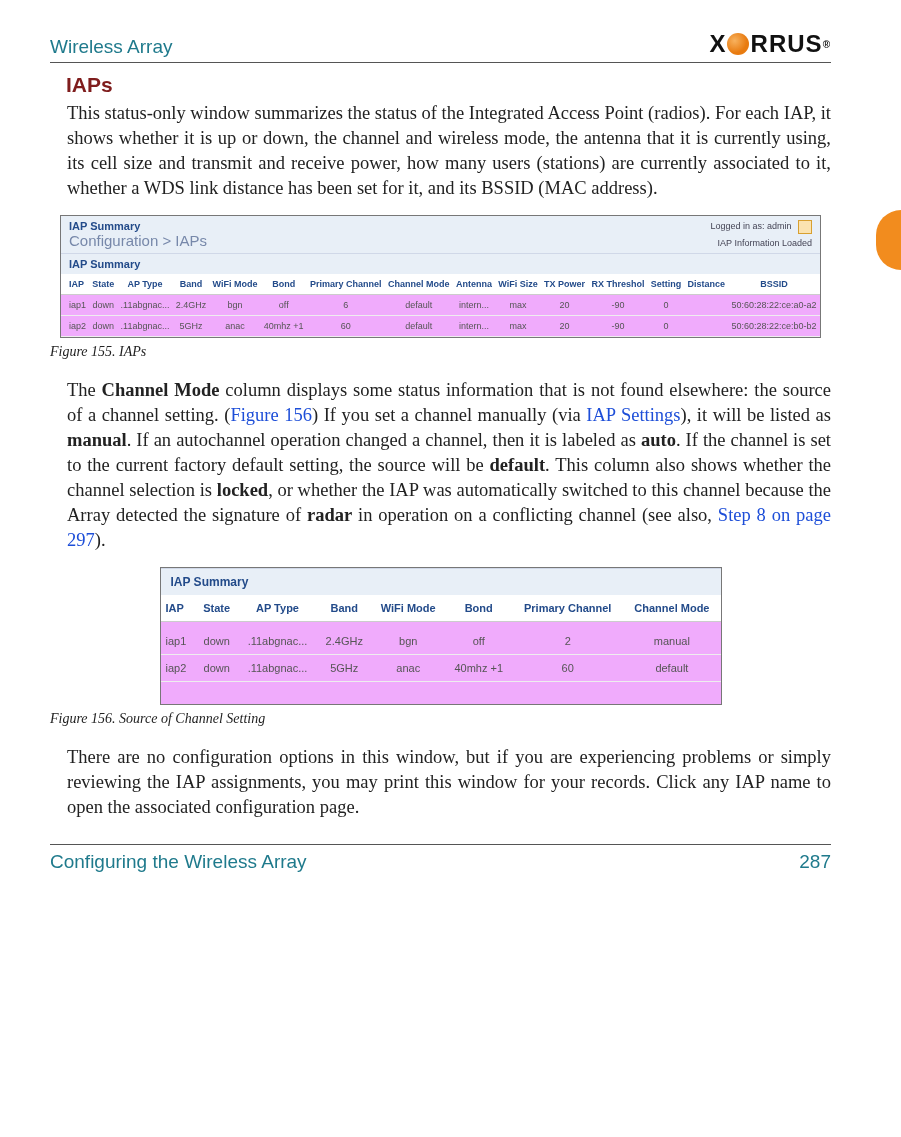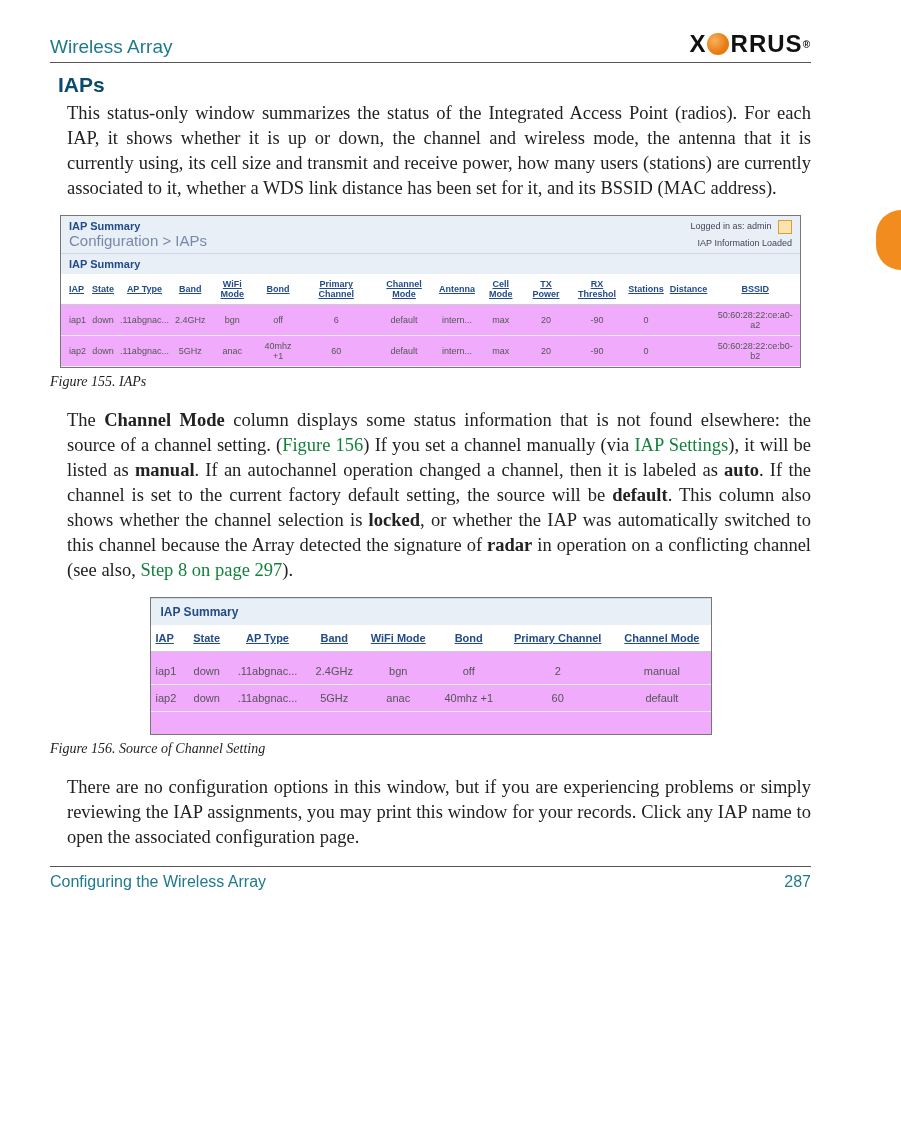--- a/index.html
+++ b/index.html
@@ -5,21 +5,21 @@
   body {
     margin: 0;
     padding: 0;
     background: #fff;
     font-family: Georgia, 'Times New Roman', serif;
     color: #222;
     width: 901px;
   }
   .page {
     width: 901px;
-    padding: 30px 90px 30px 50px;
+    padding: 30px 70px 30px 50px;
     box-sizing: border-box;
     position: relative;
   }
   .tab-right {
     position: absolute;
     right: 0;
     top: 210px;
     width: 25px;
     height: 60px;
     background: #f28c1e;
@@ -52,33 +52,33 @@
     width: 22px;
     height: 22px;
     border-radius: 50%;
     background: radial-gradient(circle at 35% 35%, #f8b25e, #e87b10 60%);
     display: inline-block;
     margin-right: 2px;
     vertical-align: middle;
   }
   .logo sup { font-size: 10px; vertical-align: top; }
   h2.section {
-    color: #0c4a6e;
+    color: #7f1d1d;
     font-family: Arial, Helvetica, sans-serif;
     font-weight: bold;
     font-size: 21px;
-    margin: 6px 0 4px 8px;
+    margin: 6px 0 4px 16px;
   }
   p.body {
     font-size: 18.5px;
     line-height: 1.35;
     margin: 0 0 14px 17px;
     text-align: justify;
   }
-  .link { color: #15803d; }
+  .link { color: #1d4ed8; }
   b { font-weight: bold; }
   .fig {
     border: 1px solid #777;
     margin: 8px 10px 6px 10px;
     font-family: Arial, Helvetica, sans-serif;
     font-size: 10px;
     color: #333;
     background: #f0abfc;
   }
   .fig-cap {
@@ -98,40 +98,39 @@
   .f155-title { color: #234b8a; font-weight: bold; font-size: 11px; }
   .f155-bc { color: #7788aa; font-size: 15px; }
   .f155-right { text-align: right; font-size: 9px; color: #445; }
   .f155-right .x { display:inline-block; width:12px; height:12px; background:#fbe3b0; border:1px solid #d8a030; vertical-align:middle; margin-left:4px; }
   .f155-sum { background: #e8eff7; padding: 4px 8px; color:#234b8a; font-weight:bold; font-size:11px; border-top:1px solid #d0d8e8; }
   table.ui { width:100%; border-collapse: collapse; font-size:9px; }
   table.ui th {
     color:#234b8a; font-weight:bold; padding:5px 3px;
     border-bottom:1px solid #ccc; background:#fff;
     text-align:center;
-    text-decoration:underline;
   }
   table.ui td {
     padding:5px 3px; border-bottom:1px solid #eee;
     text-align:center; color:#555;
   }
   table.ui td:first-child, table.ui th:first-child { text-align:left; padding-left:8px; }
   
   .fig156 { width: 560px; margin-left:auto; margin-right:auto; }
   .fig156 .f155-sum { font-size:12px; padding:6px 10px; }
   .fig156 table.ui th, .fig156 table.ui td { font-size:11px; padding:7px 5px; }
   
   .footer-row {
     border-top: 1px solid #555;
-    margin-top: 16px;
+    margin-top: 24px;
     padding-top: 6px;
     display: flex;
     justify-content: space-between;
     font-family: Arial, Helvetica, sans-serif;
-    font-size: 16px;
+    font-size: 19px;
     color: #1f7a8c;
     gap: 32px;
   }
 </style>
 </head>
 <body>
 
 <div class="page">
   <div class="tab-right"></div>
 
@@ -175,24 +174,24 @@
           <tr>
         <th>IAP</th>
         <th>State</th>
         <th>AP Type</th>
         <th>Band</th>
         <th>WiFi Mode</th>
         <th>Bond</th>
         <th>Primary Channel</th>
         <th>Channel Mode</th>
         <th>Antenna</th>
-        <th>Cell Mode</th>
+        <th>WiFi Size</th>
         <th>TX Power</th>
         <th>RX Threshol</th>
-        <th>Stations</th>
+        <th>Setting</th>
         <th>Distance</th>
         <th>BSSID</th>
       </tr>
         </thead>
       <tbody>
         <tr>
           <td>iap1</td>
           <td>down</td>
           <td>.11abgnac...</td>
           <td>2.4GHz</td>

